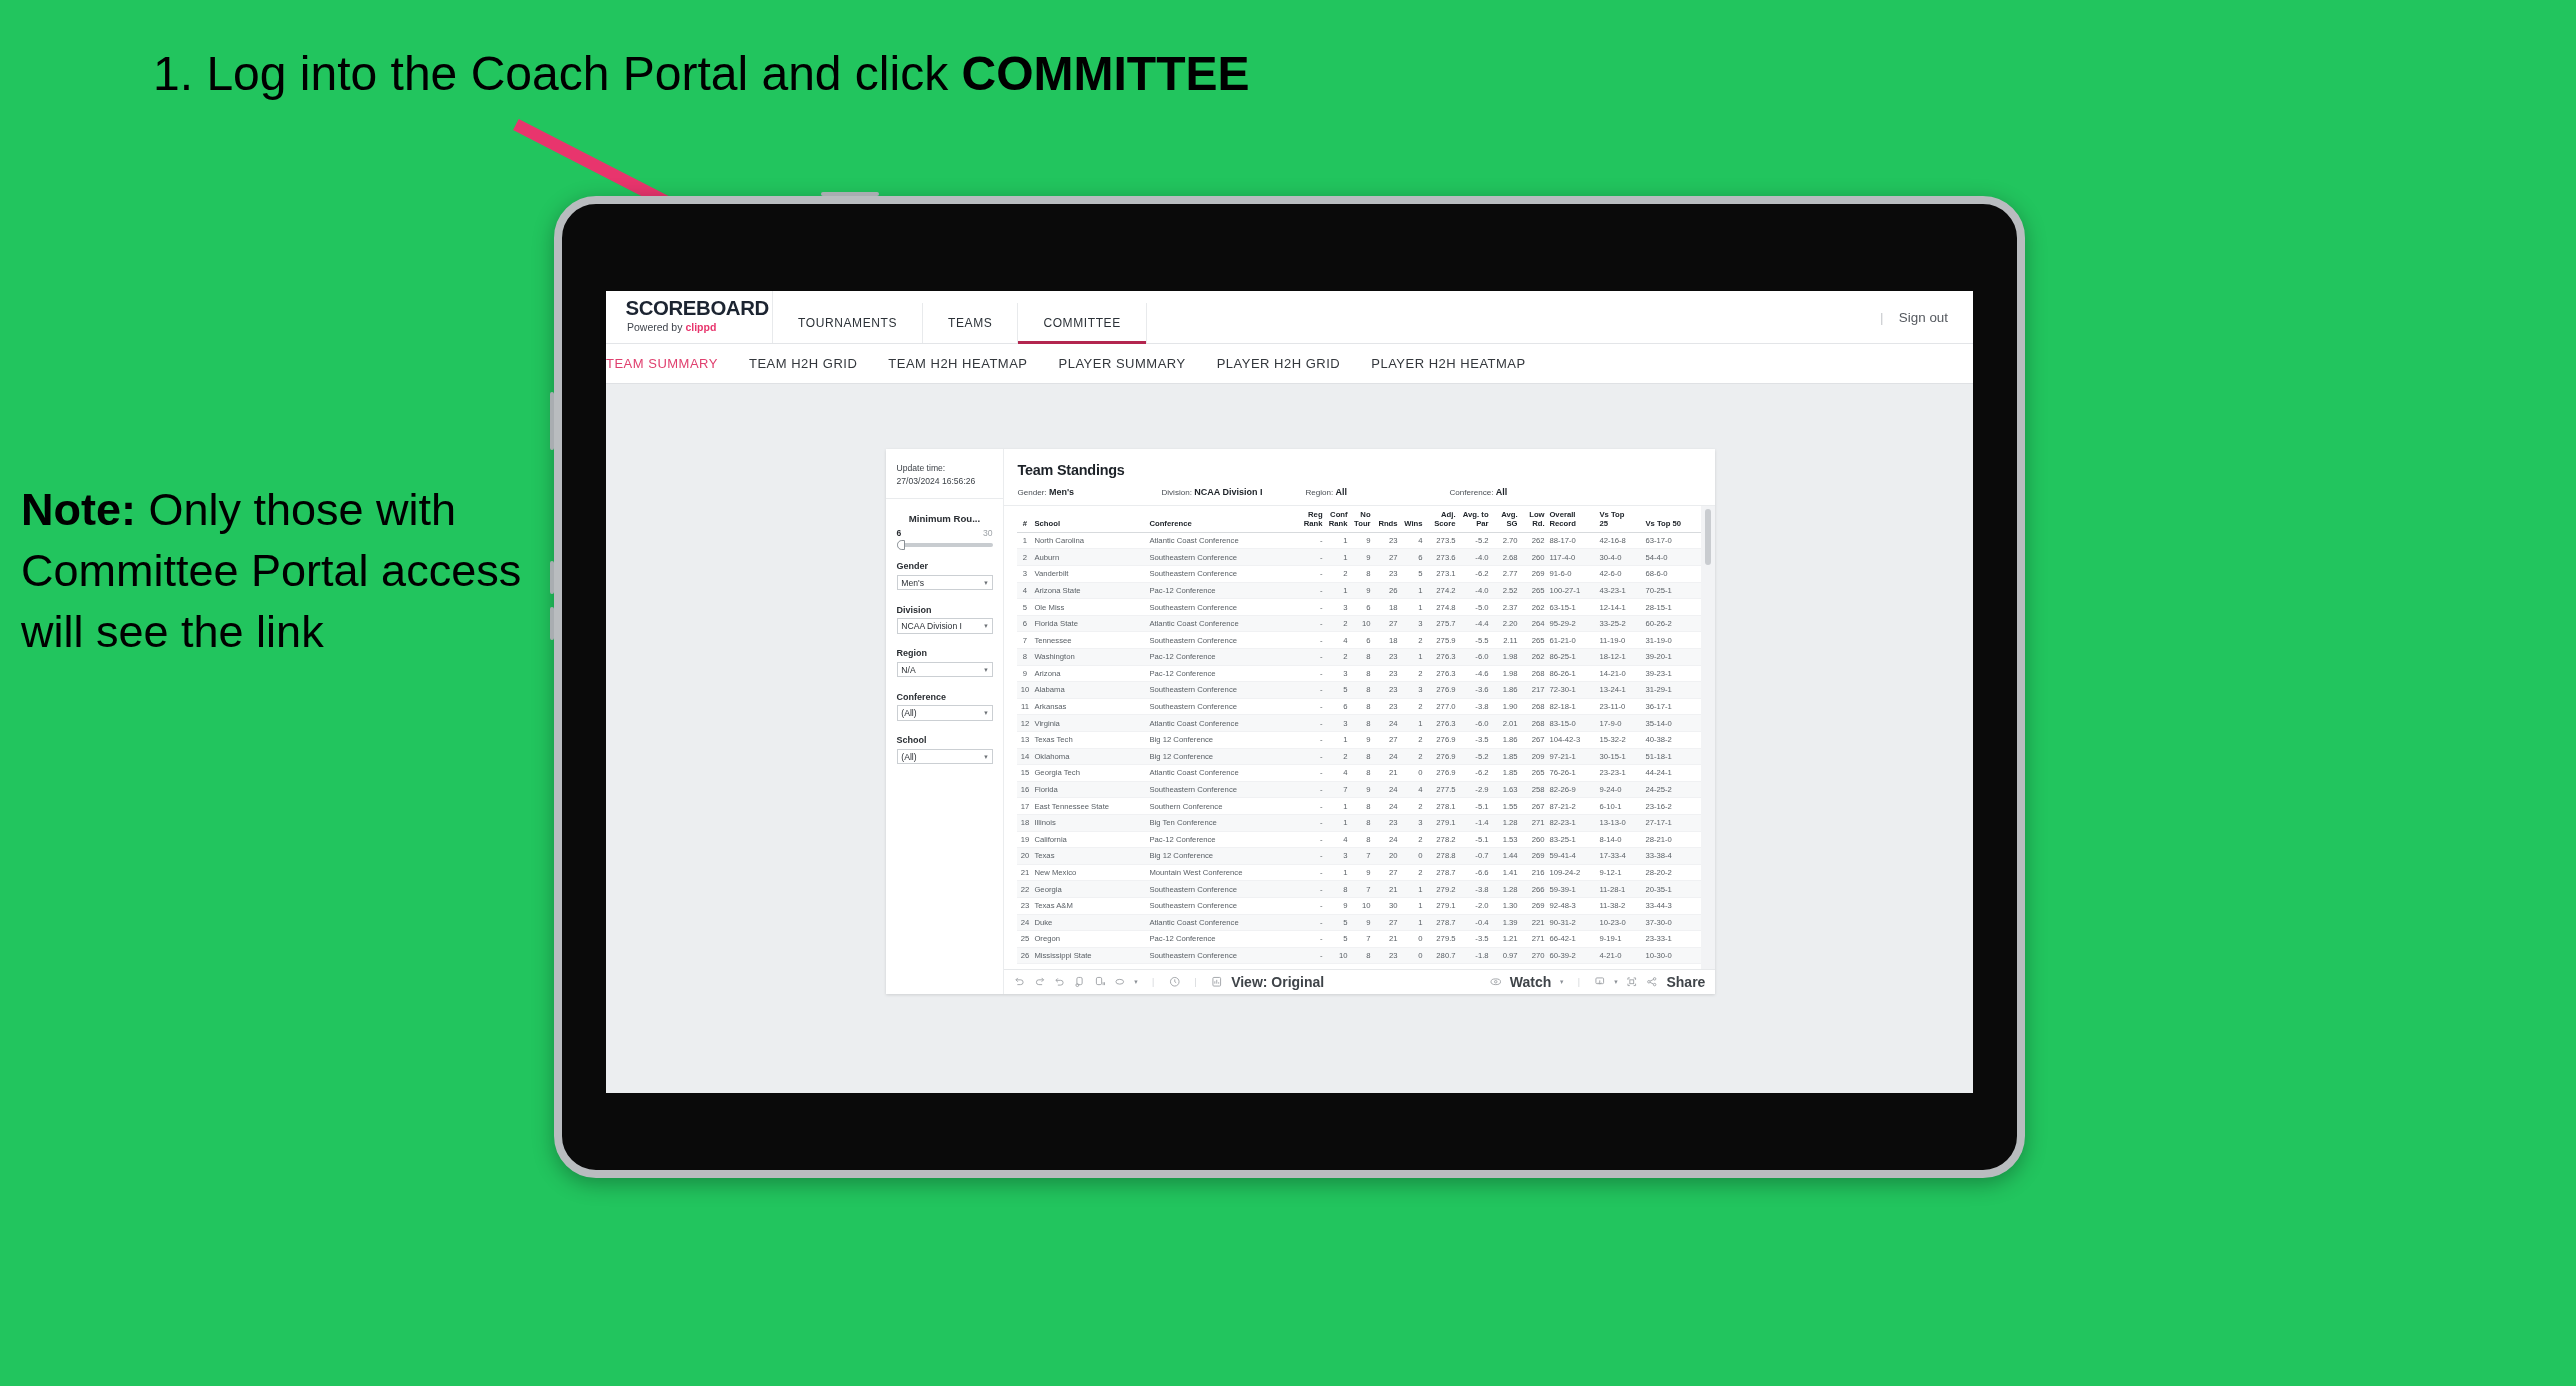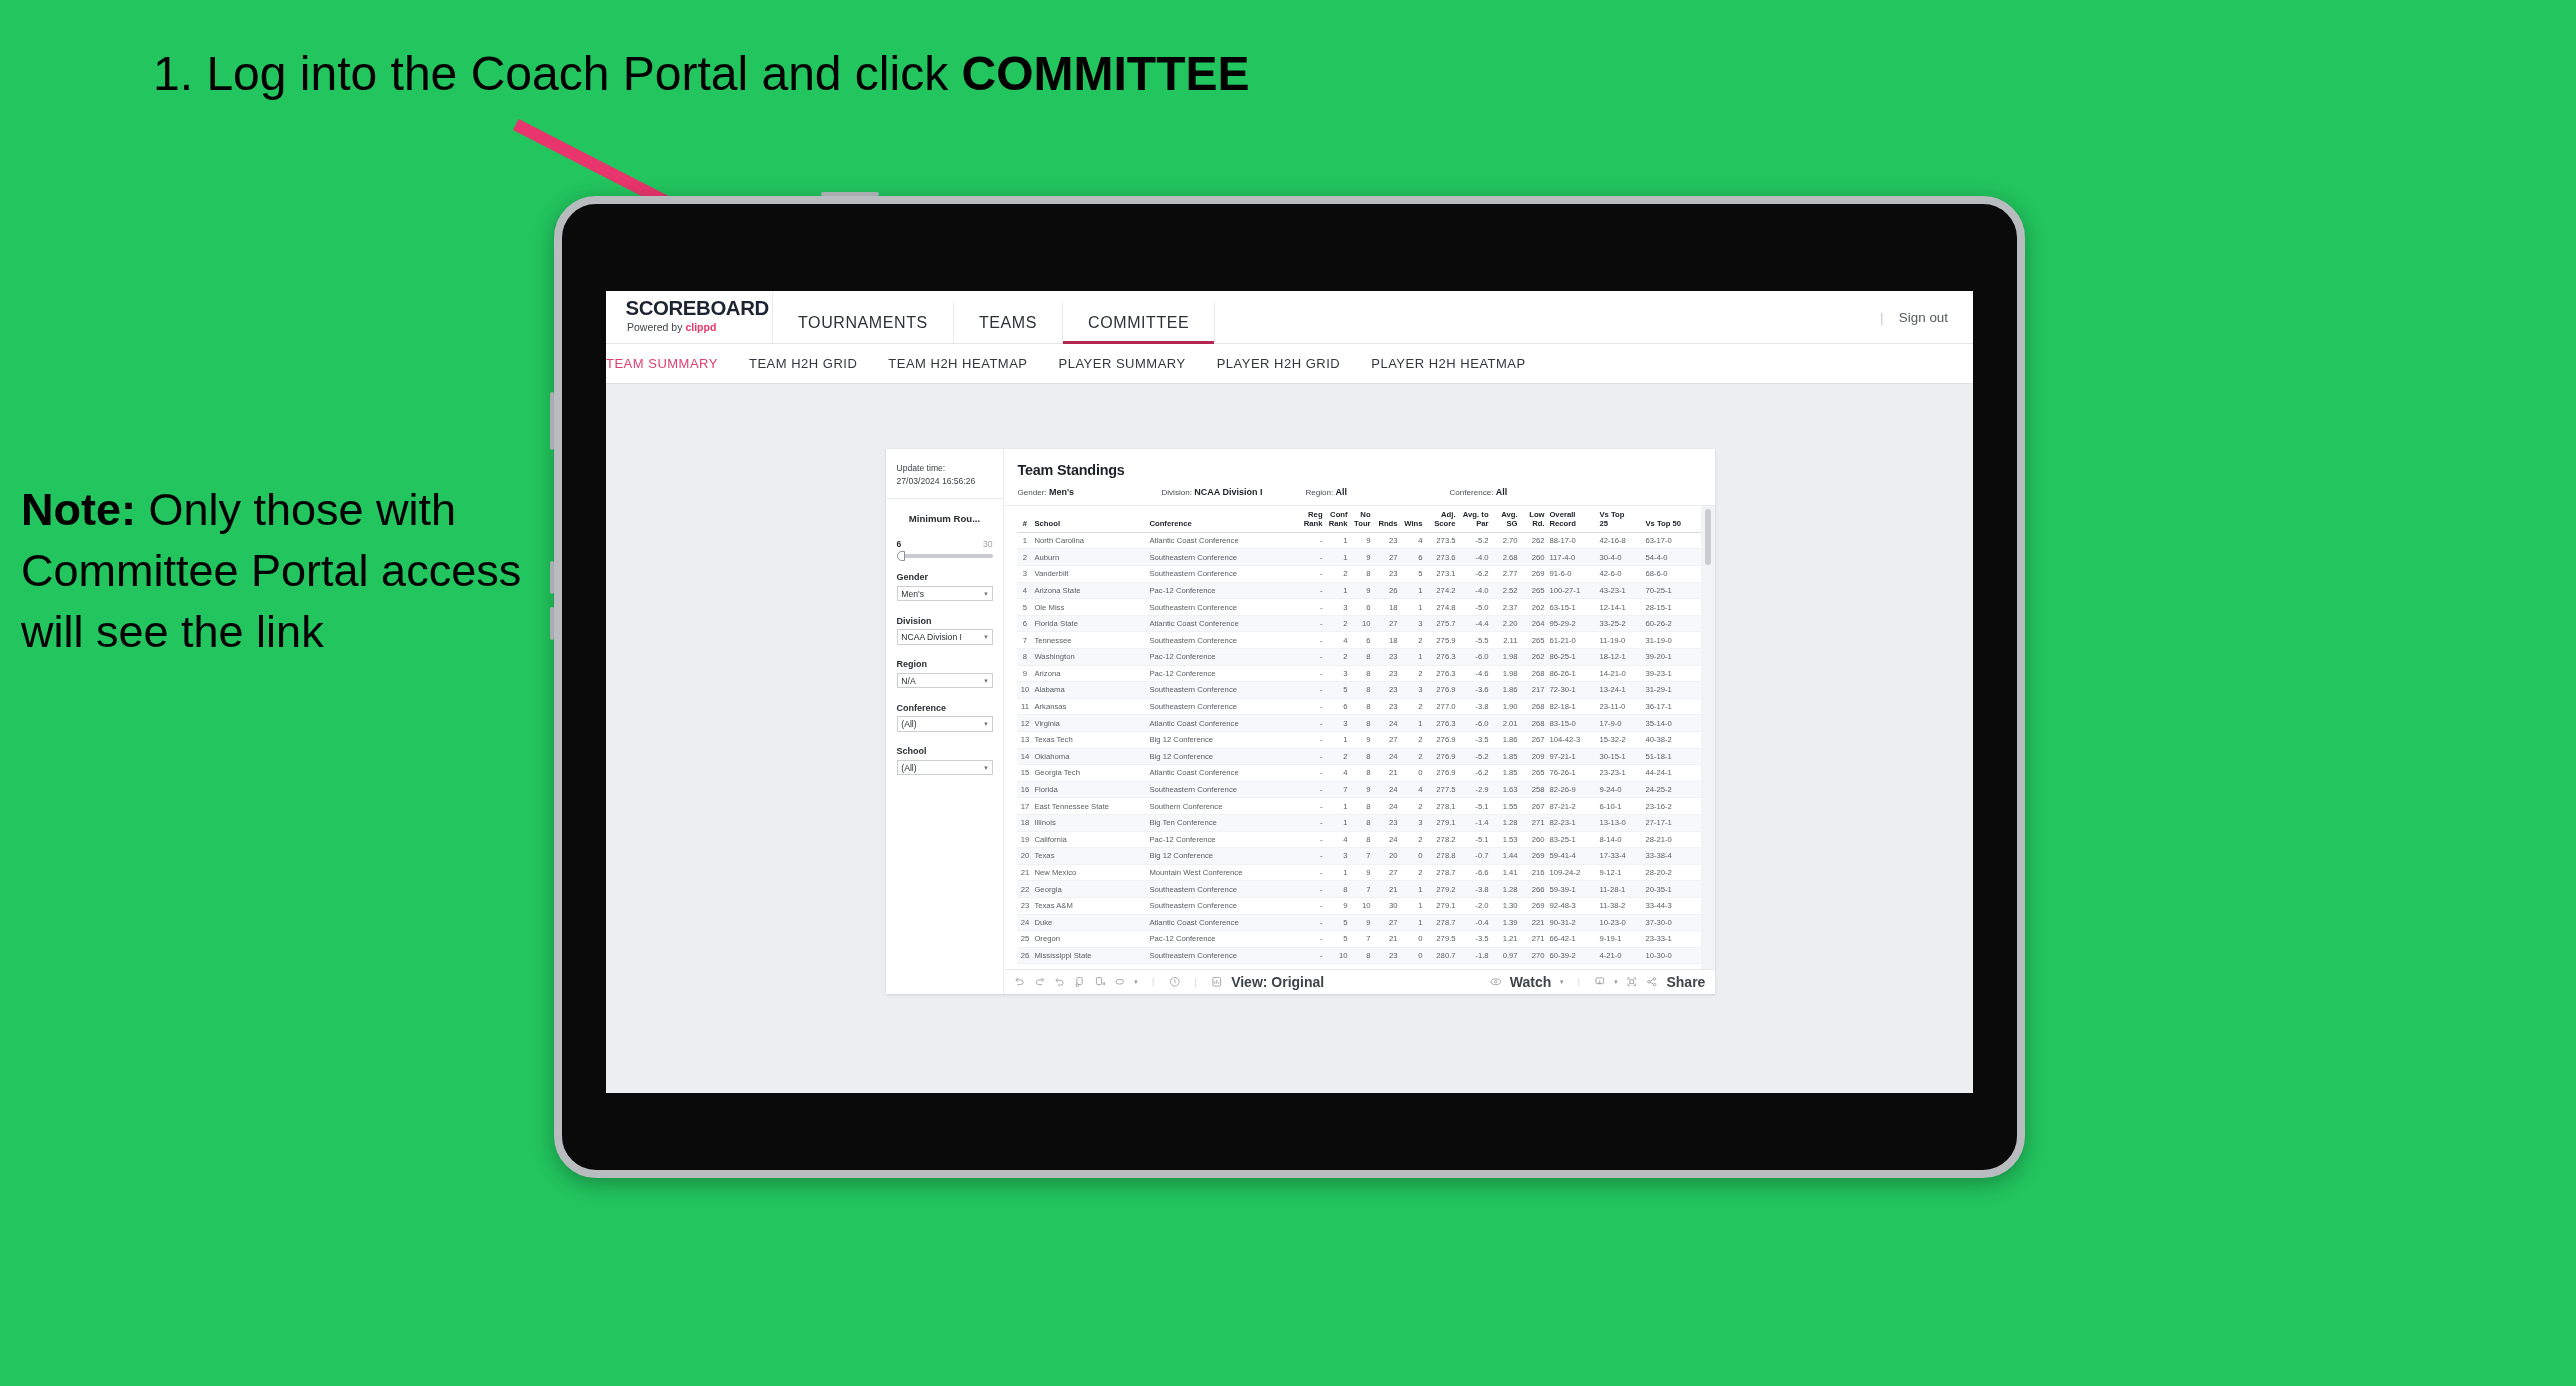--- a/index.html
+++ b/index.html
@@ -44,21 +44,21 @@
   .topnav{ height:53px; background:#fff; display:flex; align-items:stretch;
      border-bottom:1px solid #e3e5e8; position:relative; }
   .logo{ width:115px; flex:0 0 167px; padding:6.7px 0 0 21px;
      border-right:1px solid #e8eaec; }
   .logo .bd{ font-family:"Liberation Sans", sans-serif; font-weight:bold;
      font-size:20px; letter-spacing:-0.4px; color:#1c2431; line-height:1;
      transform:scaleX(1.02); }
   .logo .pw{ font-size:10.5px; color:#40454d; margin-top:2.9px; }
   .logo .pw span{ color:#e8356d; font-weight:bold; }
 
-  .navitem{ display:flex; align-items:center; padding:0 25px; font-size:16px;
+  .navitem{ display:flex; align-items:center; padding:0 25px; font-size:12px;
      color:#2c3238; letter-spacing:0.6px; cursor:pointer;
      border-right:1px solid #e8eaec; position:relative;margin-top:12px; }
   .navitem.active::after{ content:""; position:absolute; left:0; right:0; bottom:-1px;
      height:2.9px; background:#b3264f; }
   .nav-right{ margin-left:auto; display:flex; align-items:center; padding-right:25px;
      font-size:13.4px; color:#55595f; gap:15.3px; }
   .nav-sep{ color:#c6c9cc; }
 
   
   .subnav{ height:40px; background:#fff; display:flex; align-items:center;
@@ -78,21 +78,21 @@
      padding:13.4px 10.5px 0 10.5px; }
   .upd{ font-size:8.6px; color:#3d4248; line-height:1.45; }
   .fsep{ border-top:1px solid #e9ebed; margin:10.5px -10.5px 0 -10.5px; }
   .fgroup{ margin-top:14.4px; }
   .flabel{ font-size:9px; font-weight:bold; color:#2a2e33; margin-bottom:3.8px; }
   .fselect{ height:15.3px; border:1px solid #cbcfd3; background:#fff; font-size:8.6px;
      color:#2a2e33; display:flex; align-items:center; padding:0 3.8px; position:relative; }
   .fselect .cv{ flex:1; overflow:hidden; white-space:nowrap; }
   .fselect .ar{ font-size:6.7px; color:#6b7075; }
   .slider-title{ font-size:9.6px; font-weight:bold; color:#2a2e33; text-align:center;
-     margin-bottom:15px; }
+     margin-bottom:4px; }
   .slider-vals{ display:flex; justify-content:space-between; font-size:8.6px; }
   .slider-vals .lo{ color:#2a2e33; font-weight:bold; }
   .slider-vals .hi{ color:#9ea3a8; }
   .slider-track{ height:3.8px; background:#c8ccd0; border-radius:1.9px; margin-top:4.8px;
      position:relative; }
   .slider-knob{ position:absolute; left:0; top:-2.9px; width:8.6px; height:9.6px;
      background:#fff; border:1.4px solid #8a9096; border-radius:4.8px 0 0 4.8px; }
 
   
   .tblcol{ flex:1; min-width:0; display:flex; flex-direction:column; }

